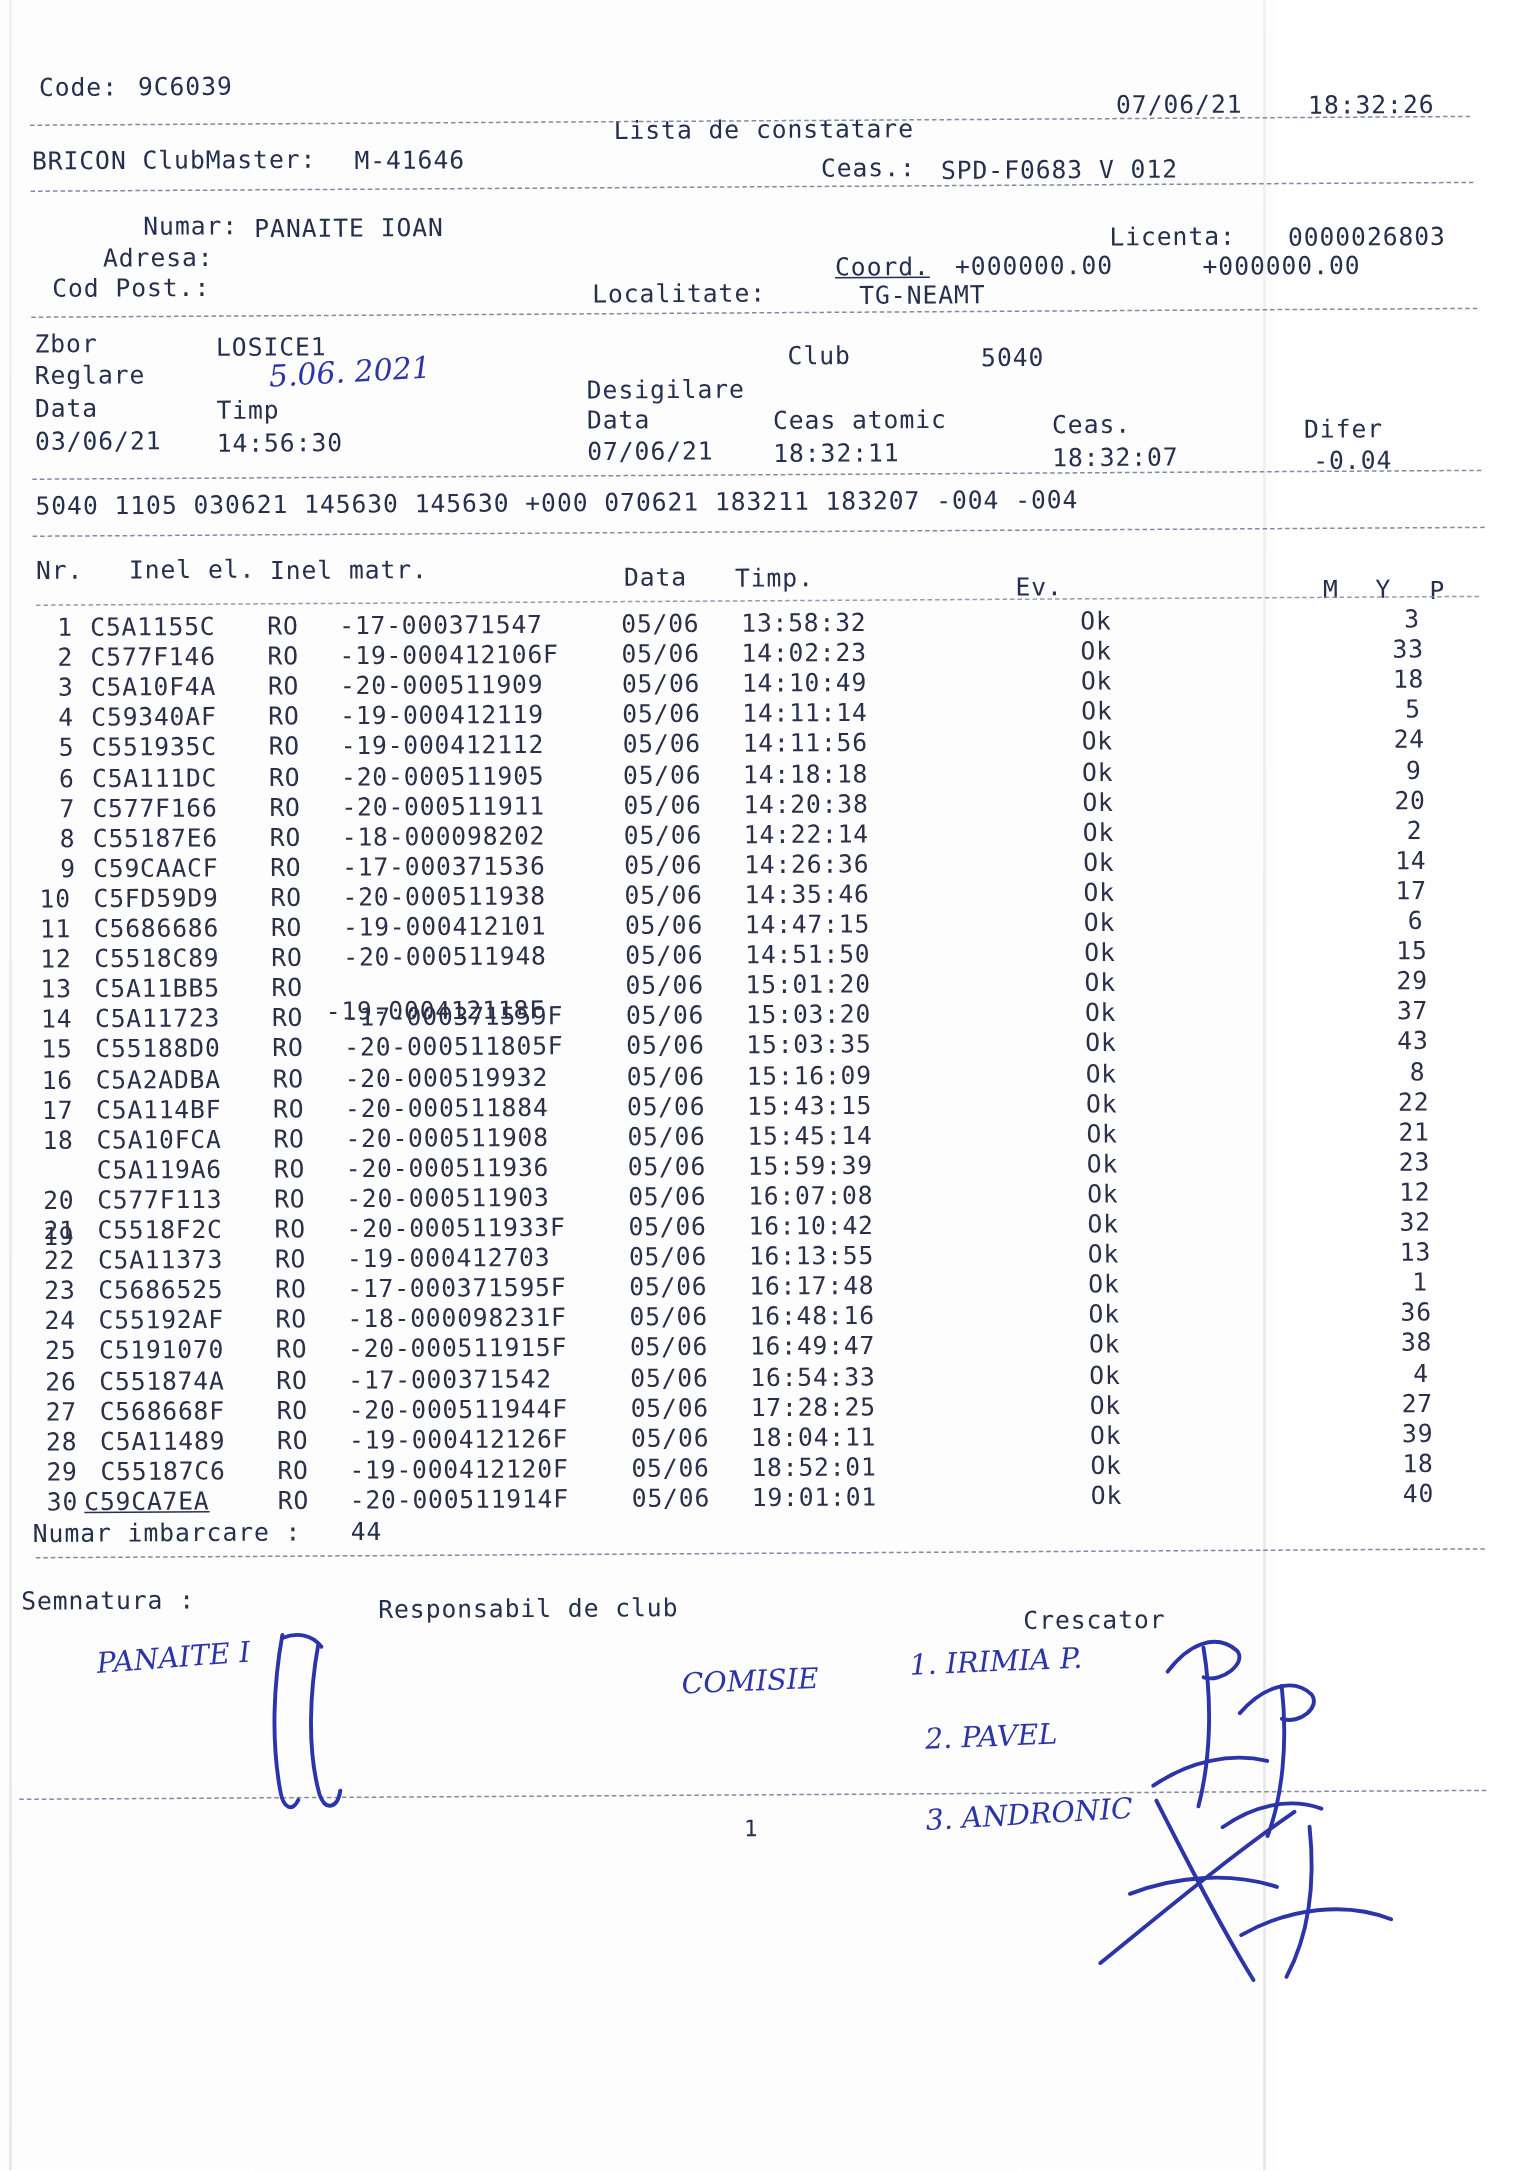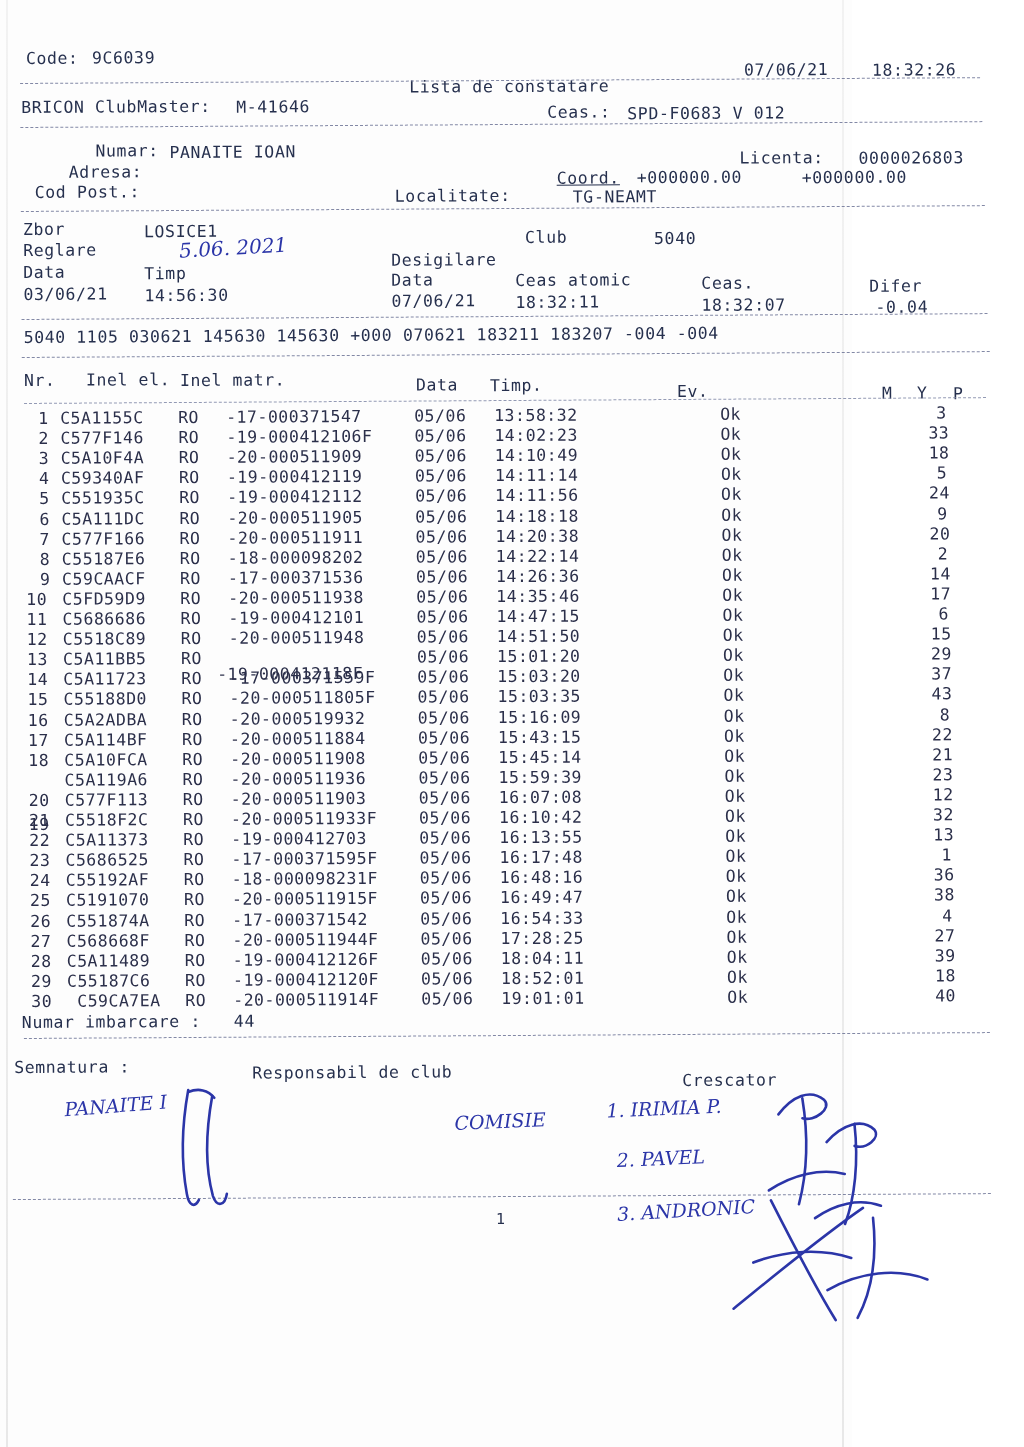--- a/index.html
+++ b/index.html
@@ -434,21 +434,21 @@
           <span class="row-line" style="left: 62px; top: 0px;">C55187C6</span>
           <span class="row-line" style="left: 180px; top: 0px;">RO</span>
           <span class="row-line" style="left: 228px; top: 0px;">-19-000412120F</span>
           <span class="row-line" style="left: 416px; top: 0px;">05/06</span>
           <span class="row-line" style="left: 496px; top: 0px;">18:52:01</span>
           <span class="row-line" style="left: 722px; top: 0px;">Ok</span>
           <span class="row-line" style="left: 930px; top: 0px;">18</span>
         </div>
         <div style="position: absolute; left: 0px; top: 988.9px; width: 1000px; height: 20.1px; transform: translateX(3.48px);">
           <span class="row-line" style="left: 26px; top: 0px;">30</span>
-          <span class="row-line" style="left: 72px; top: 0px;">C59CA7EA</span>
+          <span class="row-line" style="left: 51px; top: 0px; text-decoration: underline;">C59CA7EA</span>
           <span class="row-line" style="left: 180px; top: 0px;">RO</span>
           <span class="row-line" style="left: 228px; top: 0px;">-20-000511914F</span>
           <span class="row-line" style="left: 416px; top: 0px;">05/06</span>
           <span class="row-line" style="left: 496px; top: 0px;">19:01:01</span>
           <span class="row-line" style="left: 722px; top: 0px;">Ok</span>
           <span class="row-line" style="left: 930px; top: 0px;">40</span>
         </div>
       </div>
 
     <div class="t" style="left:20px; top:1012px;">Numar imbarcare :</div>

